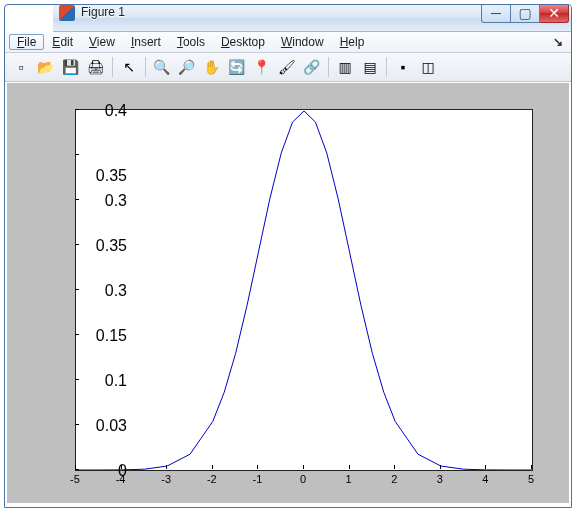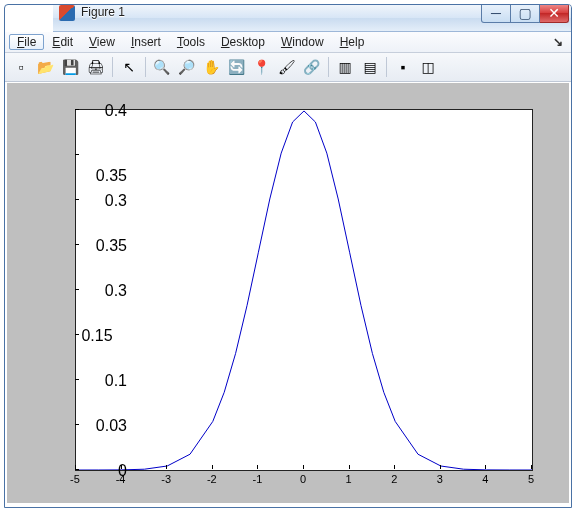--- a/index.html
+++ b/index.html
@@ -127,21 +127,21 @@
           <path id="series0" fill="none" stroke="#0000c8" stroke-width="1" d="M0.00 360.00 L22.80 359.99 L45.60 359.88 L68.40 359.21 L91.20 356.01 L114.00 344.22 L136.80 311.41 L148.20 282.35 L159.60 243.43 L171.00 195.62 L182.40 142.23 L193.80 88.98 L205.20 43.14 L216.60 12.00 L228.00 0.95 L239.40 12.00 L250.80 43.14 L262.20 88.98 L273.60 142.23 L285.00 195.62 L296.40 243.43 L307.80 282.35 L319.20 311.41 L342.00 344.22 L364.80 356.01 L387.60 359.21 L410.40 359.88 L433.20 359.99 L456.00 360.00 "></path>
         </svg>
       </div>
       <div id="ticks">
           <div class="ytick" style="top: 379px;">0</div>
           <div class="tickmark" style="left: 68px; top: 386px; width: 4px; height: 1px;"></div>
           <div class="ytick" style="top: 334px;">0.03</div>
           <div class="tickmark" style="left: 68px; top: 341px; width: 4px; height: 1px;"></div>
           <div class="ytick" style="top: 289px;">0.1</div>
           <div class="tickmark" style="left: 68px; top: 296px; width: 4px; height: 1px;"></div>
-          <div class="ytick" style="top: 244px; text-align: center;">0.15</div>
+          <div class="ytick" style="top: 244px;">0.15</div>
           <div class="tickmark" style="left: 68px; top: 251px; width: 4px; height: 1px;"></div>
           <div class="ytick" style="top: 199px;">0.3</div>
           <div class="tickmark" style="left: 68px; top: 206px; width: 4px; height: 1px;"></div>
           <div class="ytick" style="top: 154px;">0.35</div>
           <div class="tickmark" style="left: 68px; top: 161px; width: 4px; height: 1px;"></div>
           <div class="ytick" style="top: 109px;">0.3</div>
           <div class="tickmark" style="left: 68px; top: 116px; width: 4px; height: 1px;"></div>
           <div class="ytick" style="top: 64px; margin-top: 20px;">0.35</div>
           <div class="tickmark" style="left: 68px; top: 71px; width: 4px; height: 1px;"></div>
           <div class="ytick" style="top: 19px;">0.4</div>

